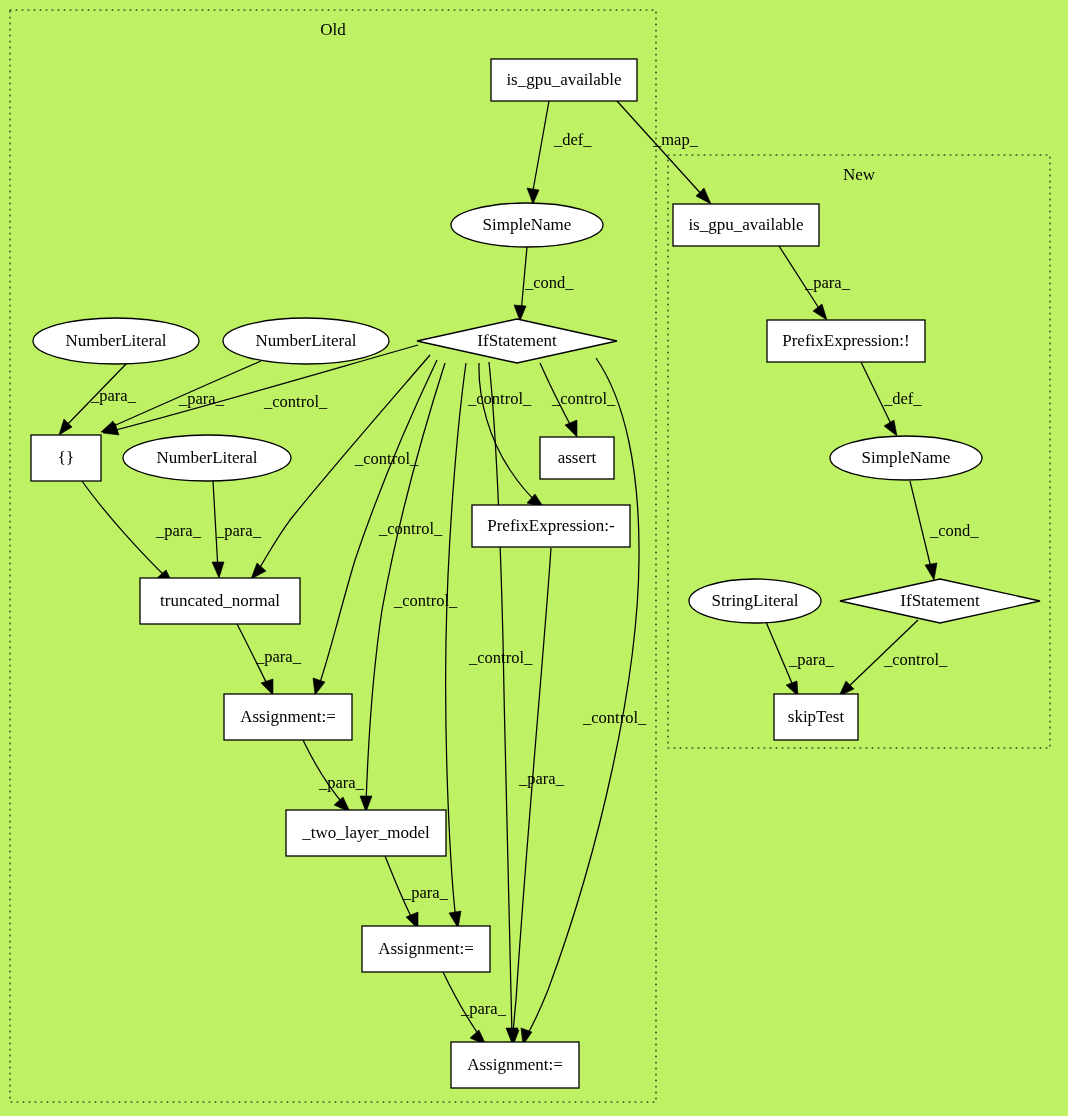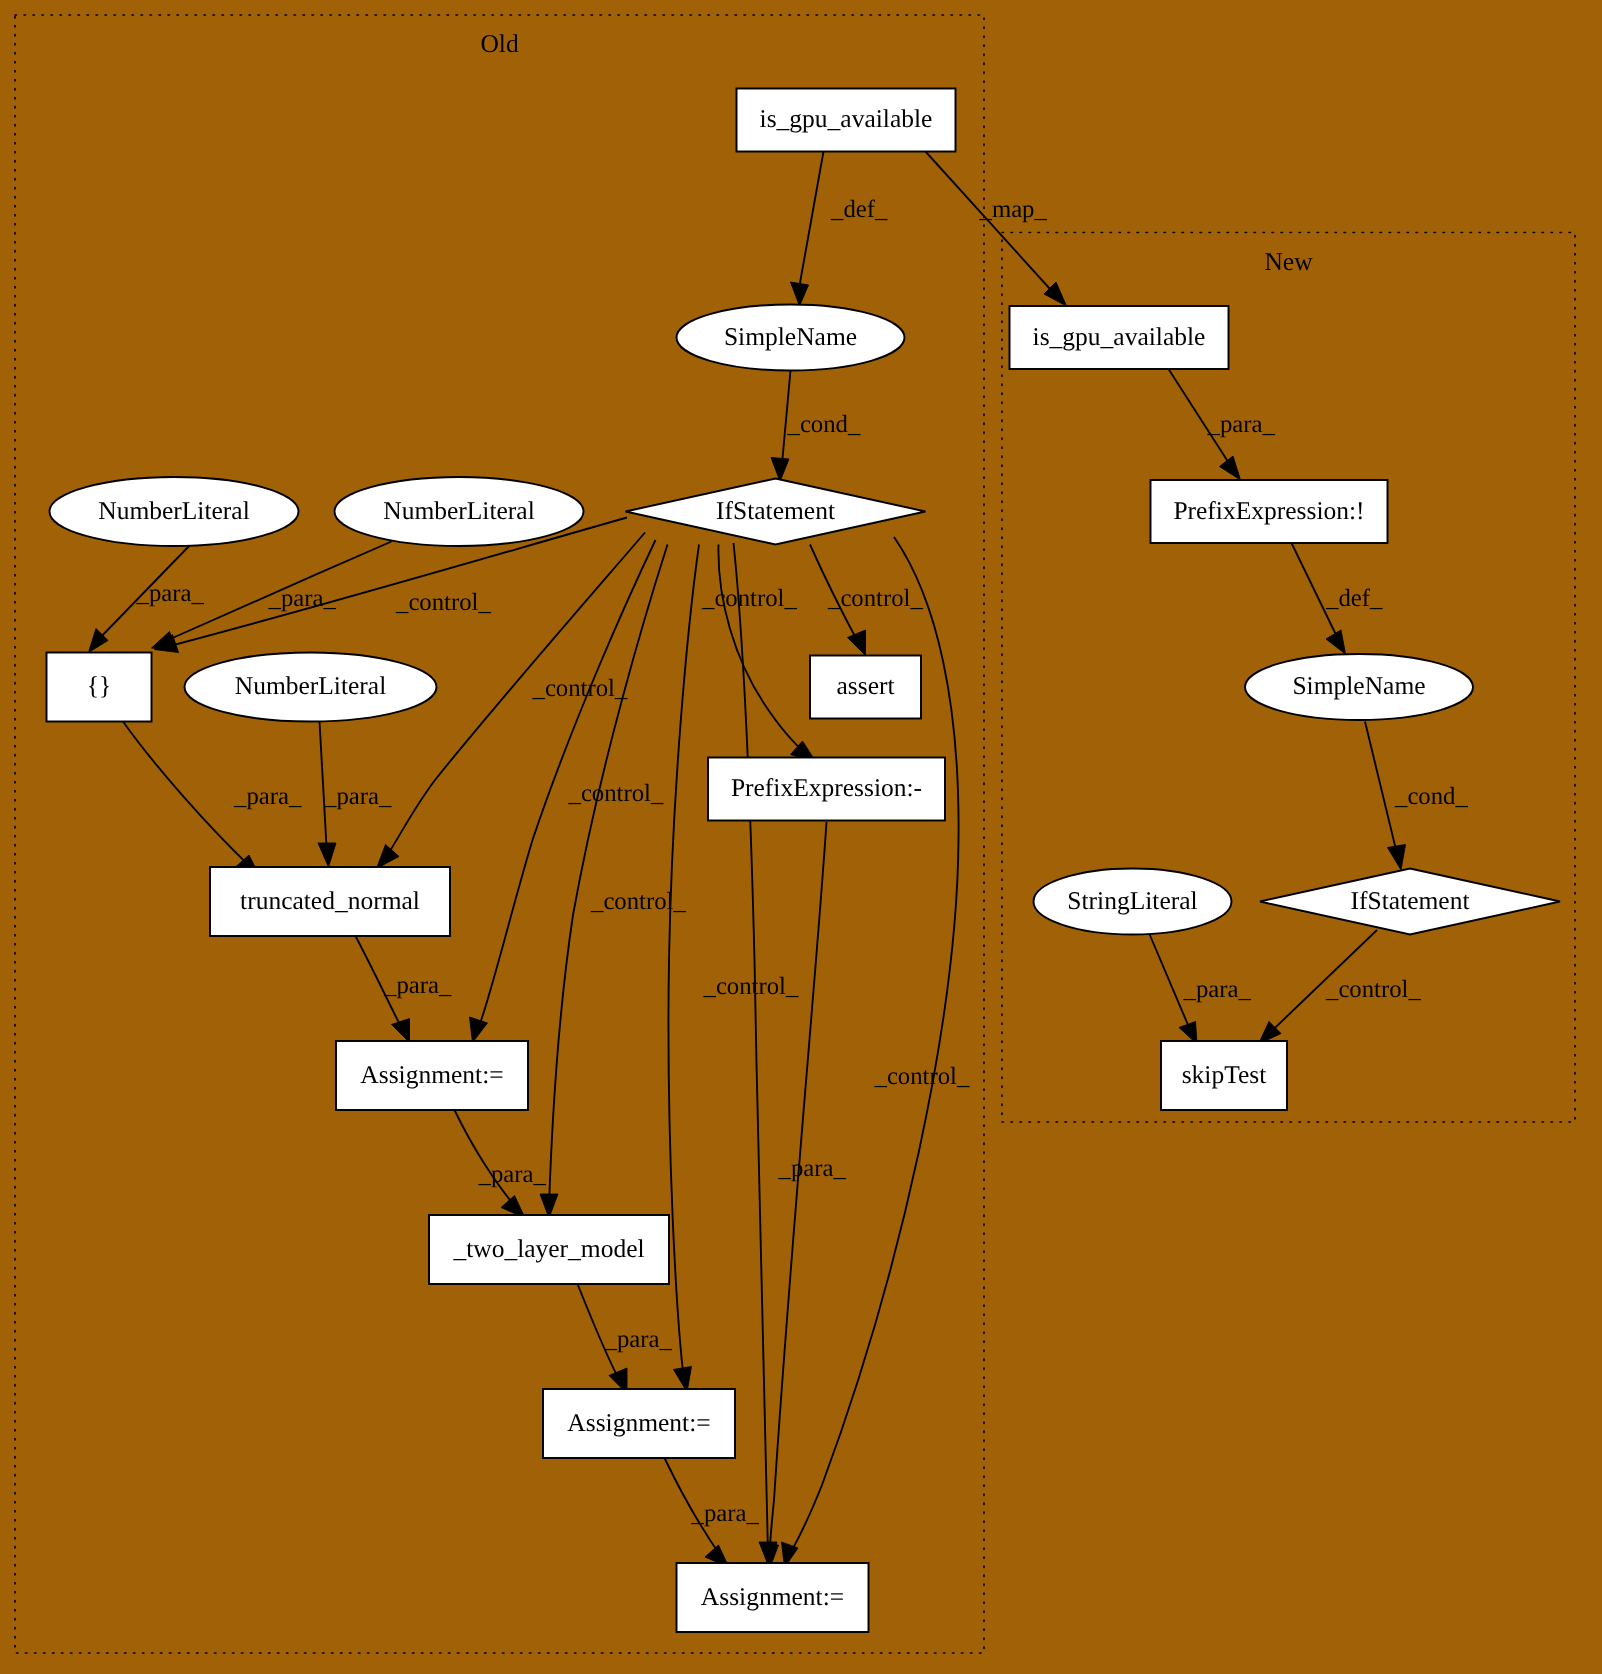--- a/index.html
+++ b/index.html
@@ -4,21 +4,21 @@
 <style>
   html, body {
     margin: 0;
     padding: 0;
     background: #ffffff;
   }
   #canvas {
     position: relative;
     width: 1068px;
     height: 1116px;
-    background: #a16207;
+    background: #bef264;
     font-family: "Liberation Serif", "DejaVu Serif", serif;
     overflow: hidden;
   }
   svg#graph {
     position: absolute;
     left: 0;
     top: 0;
     width: 1068px;
     height: 1116px;
   }

